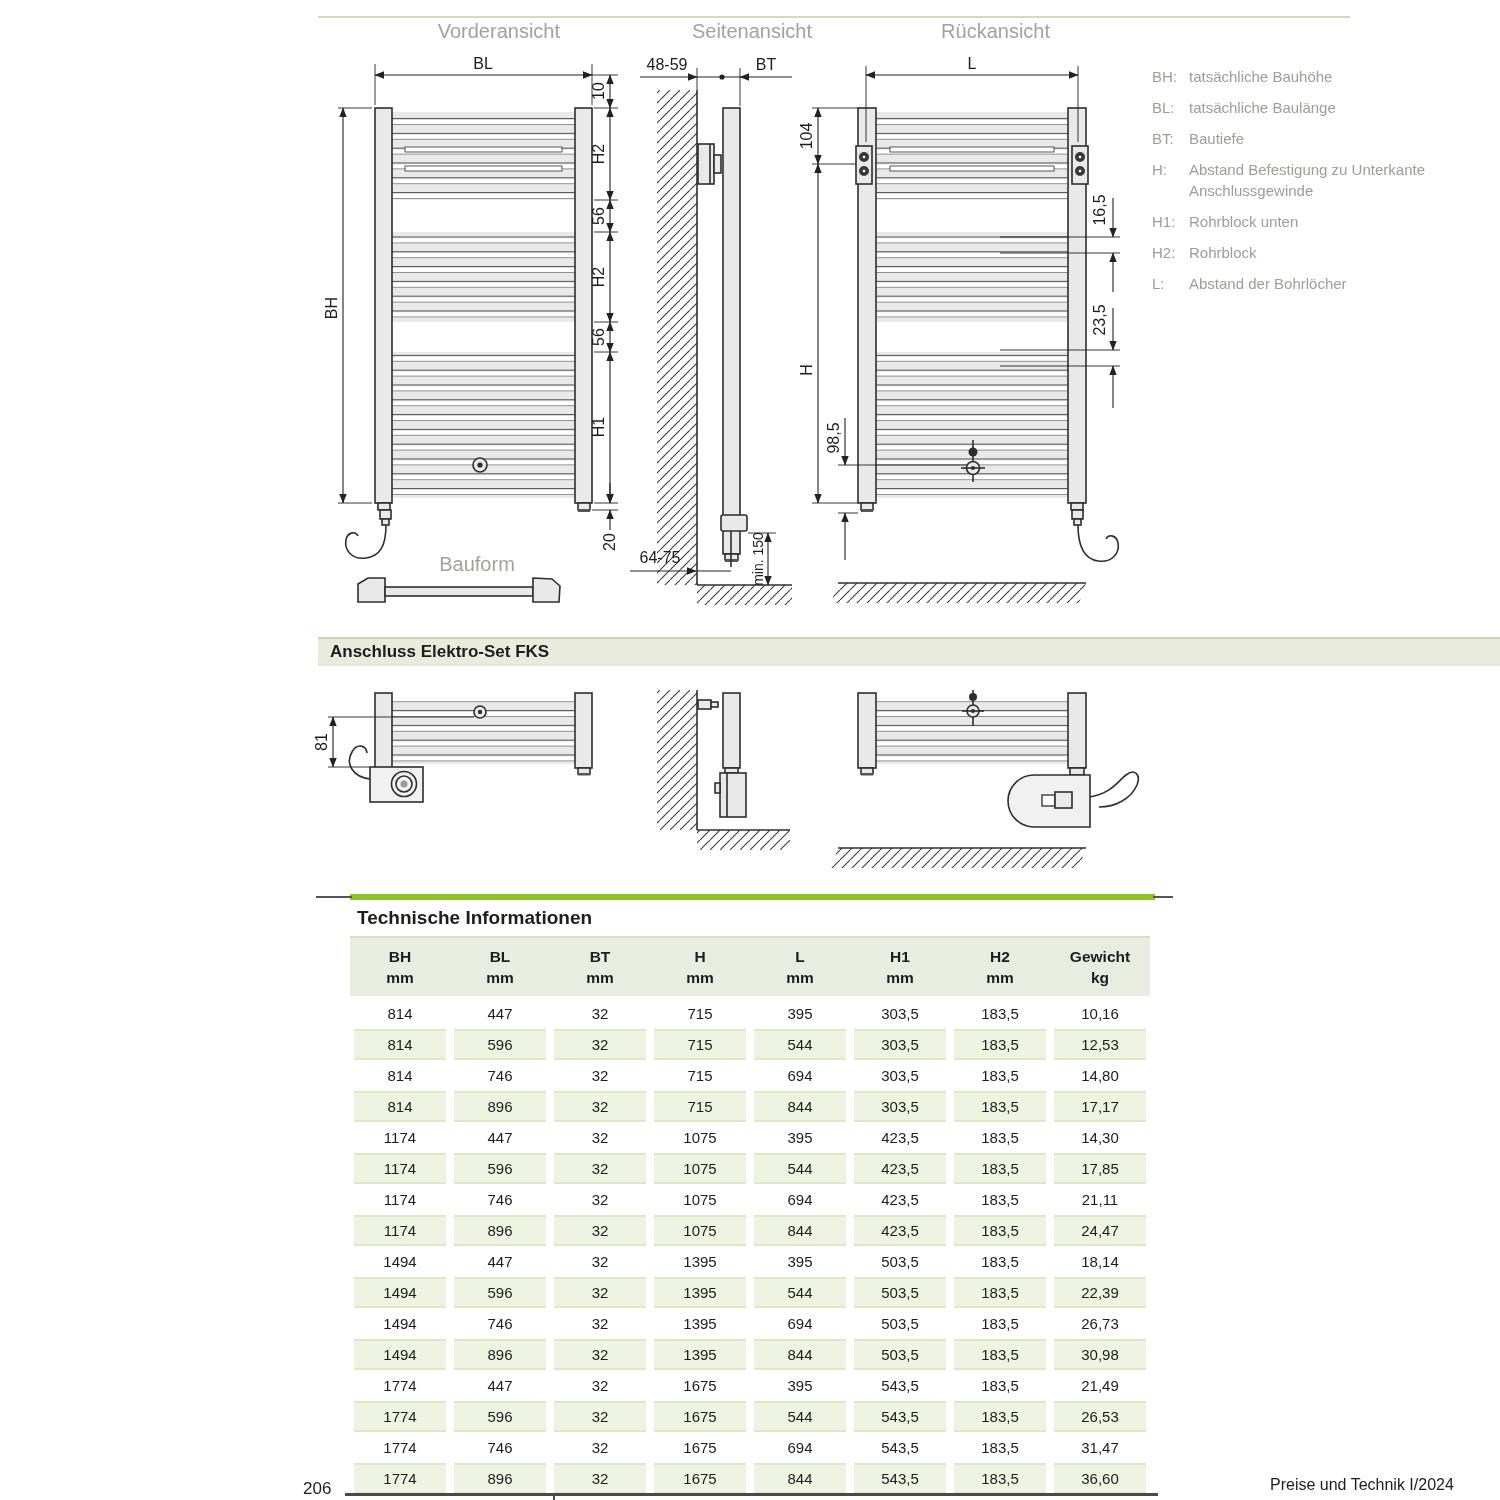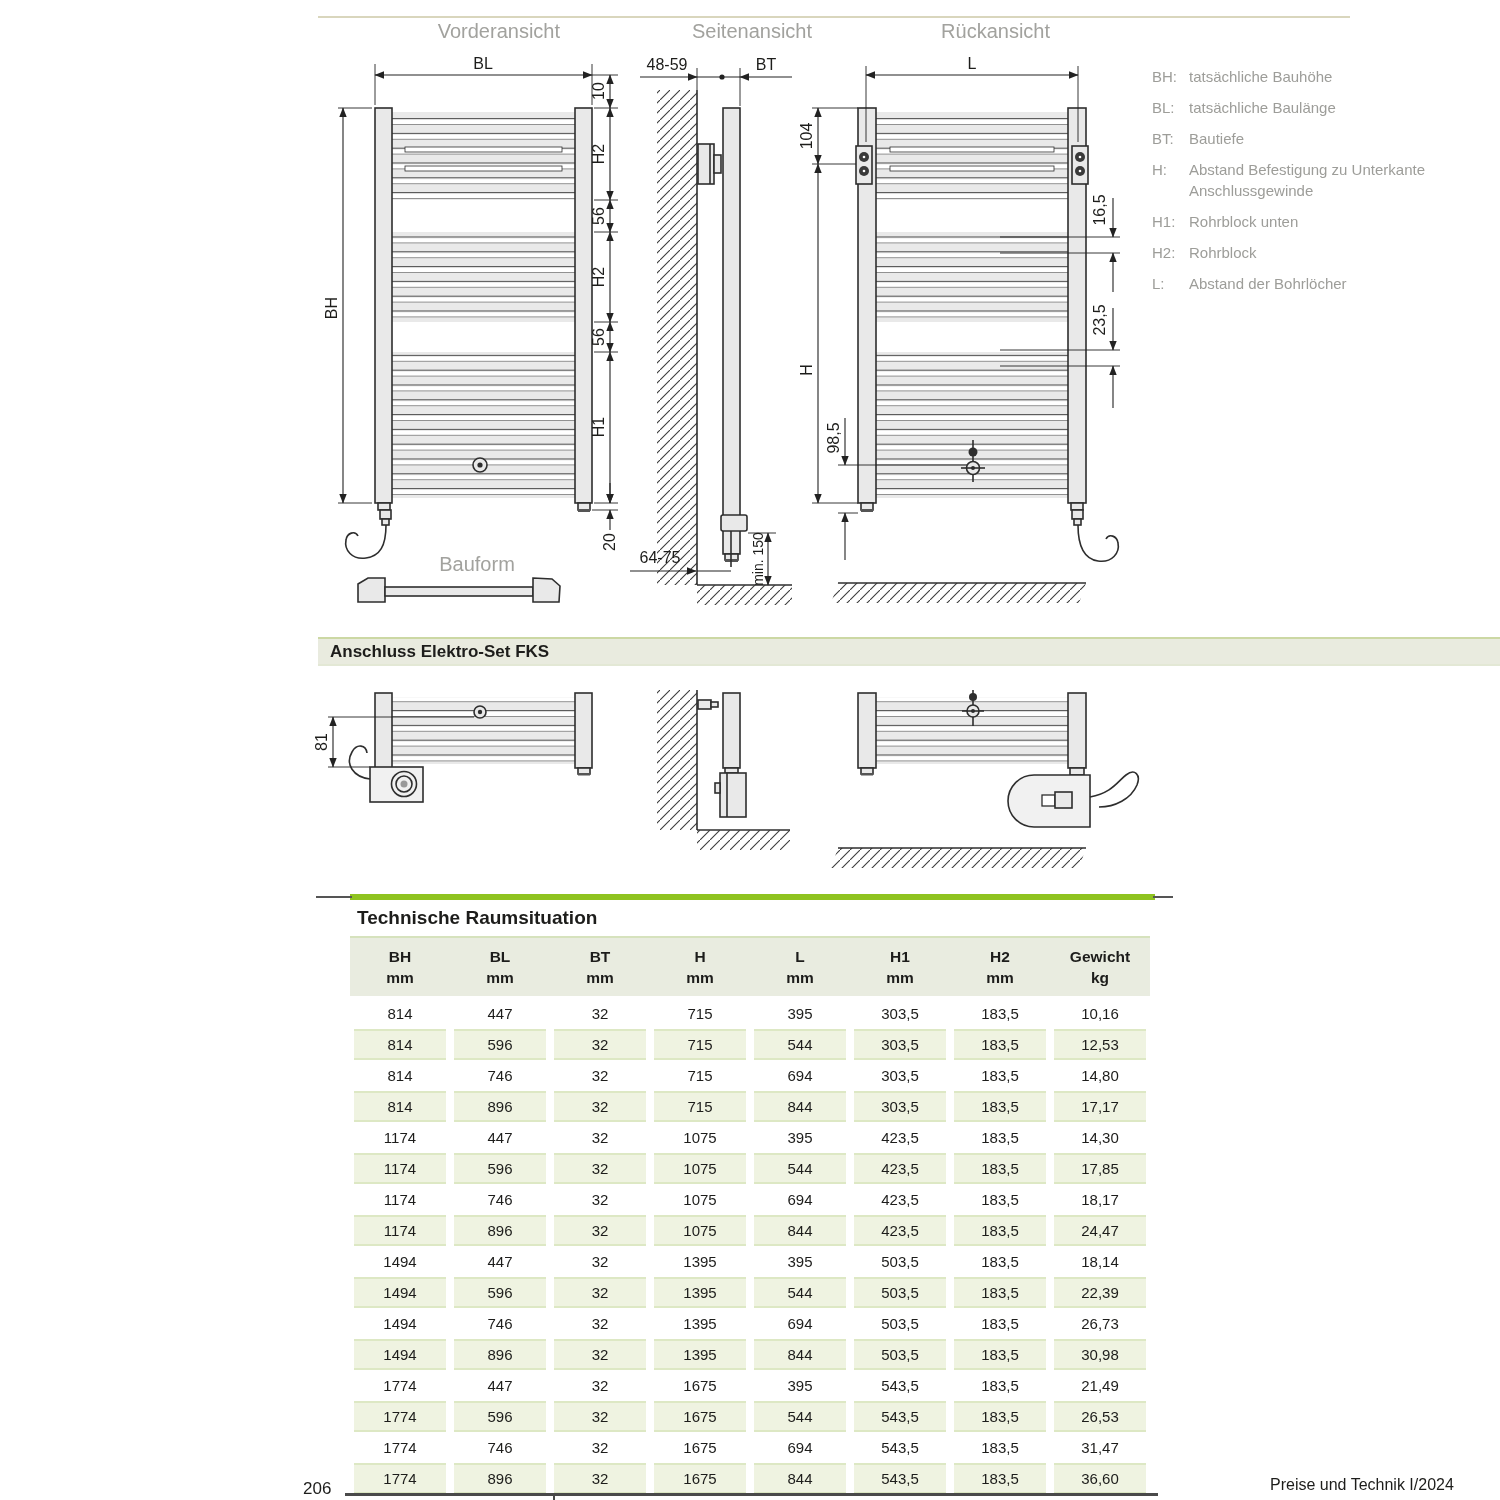--- a/index.html
+++ b/index.html
@@ -298,21 +298,21 @@
 
   <div class="section-bar">
     <span>Anschluss Elektro-Set FKS</span>
   </div>
 
 
   <div class="green-rule"></div>
   <div class="rule-dash-left"></div>
   <div class="rule-dash-right"></div>
 
-  <div class="table-title">Technische Raumsituation</div>
+  <div class="table-title">Technische Informationen</div>
 
   <div class="table">
     <div class="thead">
       <div class="th">
           <div>BH</div>
           <div>mm</div>
         </div>
       <div class="th">
           <div>BL</div>
           <div>mm</div>
@@ -404,21 +404,21 @@
       <div class="cell">17,85</div>
     </div>
         <div class="trow">
       <div class="cell">1174</div>
       <div class="cell">746</div>
       <div class="cell">32</div>
       <div class="cell">1075</div>
       <div class="cell">694</div>
       <div class="cell">423,5</div>
       <div class="cell">183,5</div>
-      <div class="cell">18,17</div>
+      <div class="cell">21,11</div>
     </div>
         <div class="trow alt">
       <div class="cell">1174</div>
       <div class="cell">896</div>
       <div class="cell">32</div>
       <div class="cell">1075</div>
       <div class="cell">844</div>
       <div class="cell">423,5</div>
       <div class="cell">183,5</div>
       <div class="cell">24,47</div>

